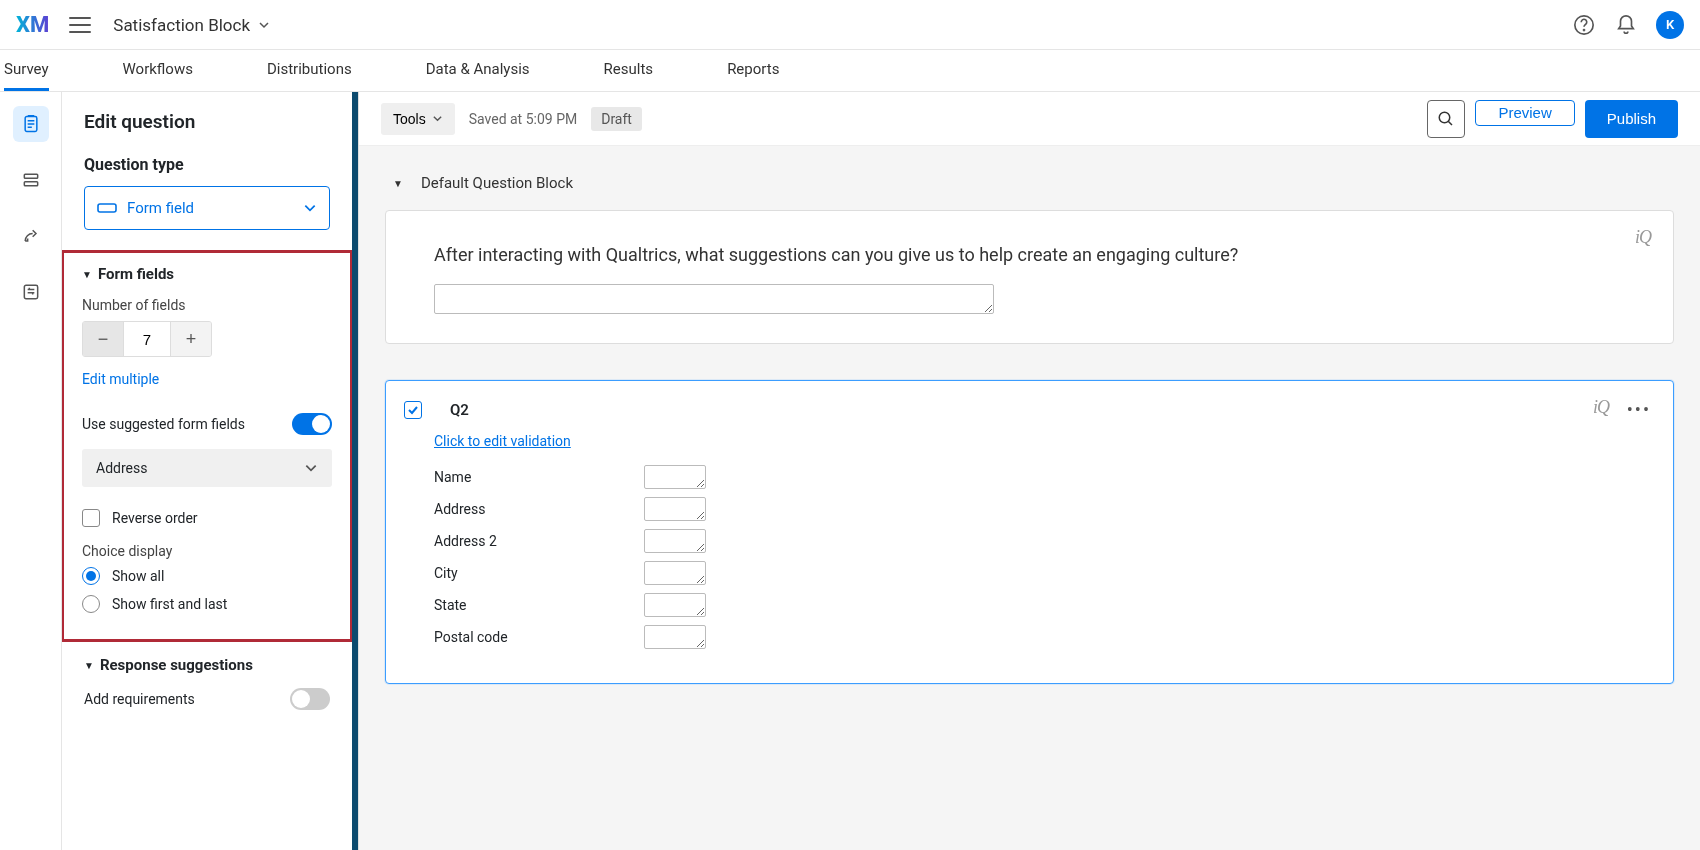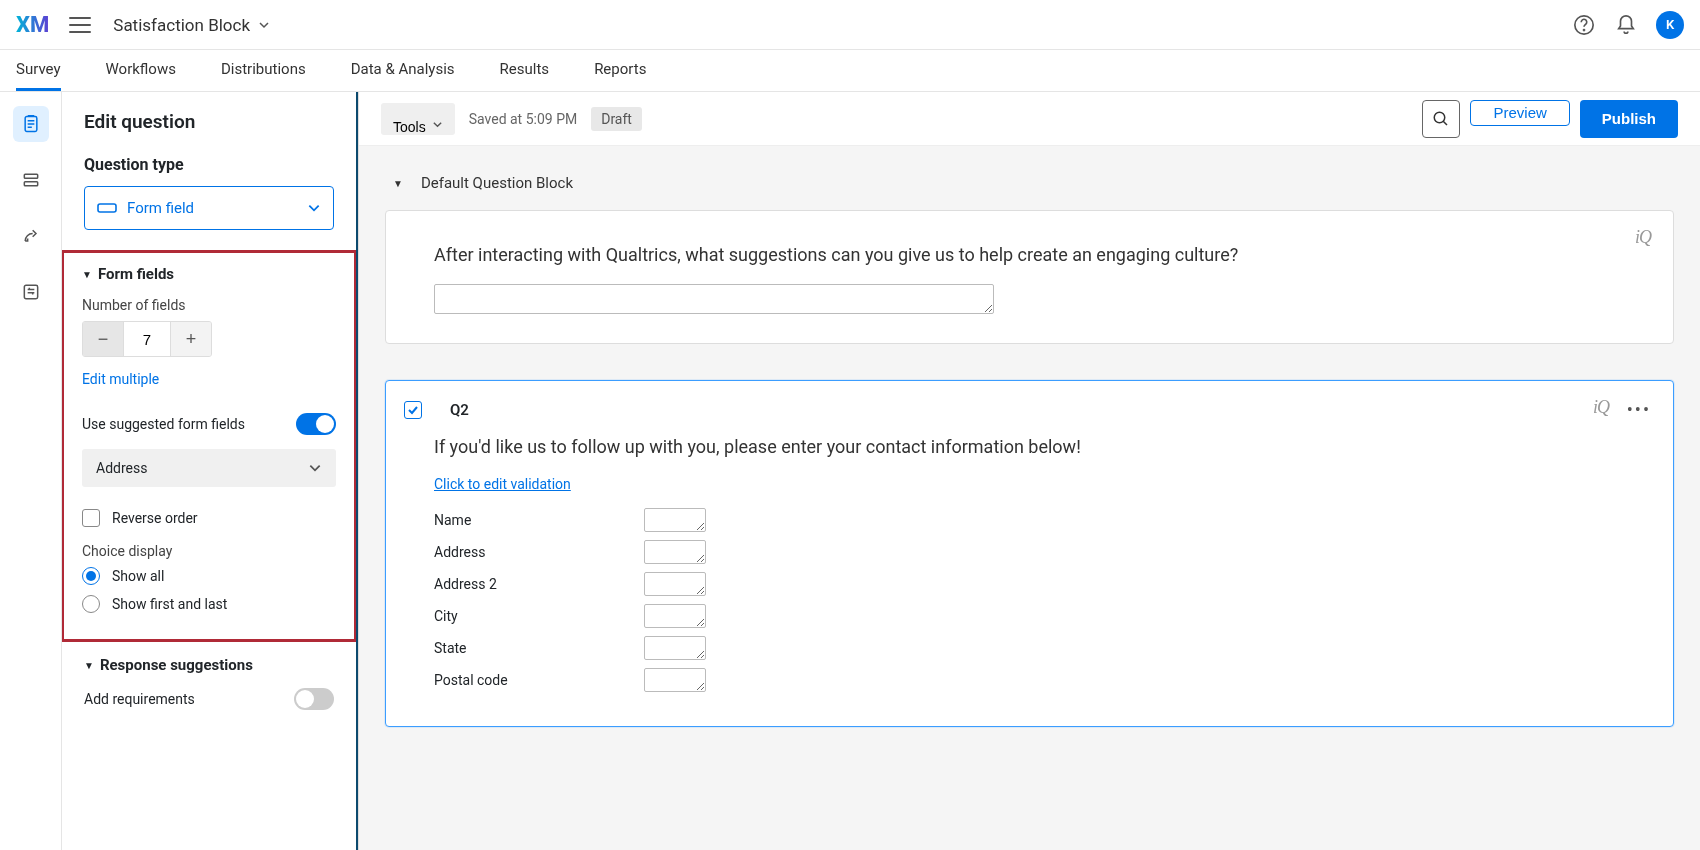--- a/index.html
+++ b/index.html
@@ -9,33 +9,33 @@
 .topbar { display: flex; align-items: center; height: 50px; padding: 0 16px; border-bottom: 1px solid #e5e5e5; }
 .logo { font-weight: 800; font-size: 22px; background: linear-gradient(90deg, #00B4D8 0%, #5D3FD3 100%); -webkit-background-clip: text; -webkit-text-fill-color: transparent; margin-right: 20px; }
 .hamburger { width: 22px; height: 16px; display: flex; flex-direction: column; justify-content: space-between; margin-right: 22px; cursor: pointer; }
 .hamburger span { height: 2px; background: #555; border-radius: 1px; }
 .survey-title { font-size: 17px; color: #333; display: flex; align-items: center; gap: 8px; cursor: pointer; }
 .topbar-right { margin-left: auto; display: flex; align-items: center; gap: 18px; }
 .icon-circle { width: 24px; height: 24px; display: flex; align-items: center; justify-content: center; color: #555; cursor: pointer; }
 .avatar { width: 28px; height: 28px; border-radius: 50%; background: #0073e6; color: #fff; display: flex; align-items: center; justify-content: center; font-size: 13px; font-weight: 600; cursor: pointer; }
 
 
-.navtabs { display: flex; border-bottom: 1px solid #e5e5e5; padding: 0 16px; height: 42px; gap: 45px; }
+.navtabs { display: flex; border-bottom: 1px solid #e5e5e5; padding: 0 4px; height: 42px; gap: 74px; }
 .navtab { display: flex; align-items: center; font-size: 15px; color: #333; cursor: pointer; border-bottom: 3px solid transparent; }
 .navtab.active { border-bottom-color: #0073e6; }
 
 
 .main { display: flex; height: calc(850px - 50px - 42px); }
 .iconrail { width: 62px; border-right: 1px solid #e5e5e5; padding-top: 14px; display: flex; flex-direction: column; align-items: center; gap: 20px; }
 .rail-icon { width: 36px; height: 36px; border-radius: 6px; display: flex; align-items: center; justify-content: center; cursor: pointer; }
 .rail-icon.active { background: #e0f0ff; }
 .rail-icon svg { width: 20px; height: 20px; }
 
 
-.sidebar { width: 296px; border-right: 2px solid #0c4a6e; padding: 18px 0 18px 0; overflow-y: auto; position:relative; }
+.sidebar { width: 296px; border-right: 6px solid #0c4a6e; padding: 18px 0 18px 0; overflow-y: auto; position:relative; }
 .sidebar-inner { padding: 0 22px; }
 .sidebar h2 { font-size: 19px; font-weight: 600; margin-bottom: 22px; }
 .sidebar h3 { font-size: 16px; font-weight: 700; margin-bottom: 12px; }
 .qtype-select { border: 1.5px solid #0073e6; border-radius: 4px; height: 44px; display: flex; align-items: center; padding: 0 12px; color: #0073e6; font-size: 15px; cursor: pointer; margin-bottom: 20px; justify-content: space-between; }
 .qtype-left { display: flex; align-items: center; gap: 10px; }
 
 .highlight-box { border: 3px solid #b02a37; padding: 12px 18px 16px 18px; margin: 0 -1px 14px -1px; }
 .section-header { display: flex; align-items: center; gap: 6px; font-weight: 700; font-size: 15px; margin-bottom: 14px; cursor: pointer; }
 .section-caret { font-size: 10px; }
 .field-label { font-size: 14px; color: #444; margin-bottom: 8px; }
@@ -53,27 +53,27 @@
 .checkbox-row { display: flex; align-items: center; gap: 12px; margin-bottom: 16px; cursor: pointer; }
 .checkbox { width: 18px; height: 18px; border: 1.5px solid #888; border-radius: 3px; }
 .radio-row { display: flex; align-items: center; gap: 12px; margin-bottom: 10px; cursor: pointer; }
 .radio { width: 18px; height: 18px; border: 1.5px solid #888; border-radius: 50%; display:flex;align-items:center;justify-content:center;}
 .radio.checked { border-color: #0073e6; }
 .radio.checked::after { content:''; width:10px; height:10px; background:#0073e6; border-radius:50%;}
 
 
 .canvas { flex: 1; background: #fafafa; display: flex; flex-direction: column; overflow: hidden; }
 .canvas-toolbar { height: 54px; display: flex; align-items: center; padding: 0 22px; gap: 14px; background: #fff; border-bottom: 1px solid #eee;}
-.tools-btn { background: #efefef; border: none; height: 24px; padding: 16px 12px; border-radius: 3px; display: flex; gap: 6px; cursor: pointer; font-size: 14px;}
+.tools-btn { background: #efefef; border: none; height: 24px; padding: 16px 12px; border-radius: 3px; display: flex; align-items: center; gap: 6px; cursor: pointer; font-size: 14px;}
 .saved-text { color: #666; }
 .draft-badge { background: #e8e8e8; padding: 4px 10px; border-radius: 3px; color: #555; font-size: 14px;}
 .canvas-toolbar-right { margin-left: auto; display: flex; gap: 10px; }
 .icon-btn { width: 38px; height: 38px; border: 1.5px solid #666; border-radius: 4px; background: #fff; display:flex;align-items:center;justify-content:center; cursor:pointer;}
 .preview-btn { border: 1.5px solid #0073e6; color: #0073e6; background: #fff; height: 26px; padding: 0 22px; border-radius: 4px; font-size: 15px; cursor: pointer; font-weight: 500;}
-.publish-btn { background: #0073e6; color: #fff; border: none; height: 38px; padding: 0 22px; border-radius: 4px; font-size: 15px; cursor: pointer; font-weight: 700;}
+.publish-btn { background: #0073e6; color: #fff; border: none; height: 38px; padding: 0 22px; border-radius: 4px; font-size: 15px; cursor: pointer; font-weight: 400;}
 
 .canvas-body { flex: 1; padding: 18px 26px; overflow-y: auto; background: #f5f5f5;}
 .block-header { display: flex; align-items: center; gap: 18px; padding: 10px 8px 18px 8px; font-size: 15px; color: #333;}
 .block-caret { font-size: 10px; cursor:pointer;}
 
 .question-card { background: #fff; border: 1px solid #ddd; border-radius: 4px; padding: 30px 48px 26px 48px; margin-bottom: 36px; position: relative;}
 .question-card.selected { border: 1.5px solid #3b9dff; box-shadow: 0 0 0 1px #3b9dff22;}
 .iq-badge { position: absolute; top: 16px; right: 22px; color: #999; font-size: 18px; font-style: italic; font-family: Georgia, serif; letter-spacing: -1px;}
 .more-icon { position: absolute; top: 18px; right: 58px; color: #555; cursor: pointer; font-size: 18px; letter-spacing: 2px; display:none;}
 .question-card.selected .more-icon { display: block; right: 22px;}
@@ -270,21 +270,20 @@
 
       <div class="question-card selected">
         <div class="q-check">
           <svg viewBox="0 0 12 12" fill="none" stroke-width="2">
               <path d="M2 6l3 3 5-6"></path>
             </svg>
         </div>
         <div class="q-label">Q2</div>
         <div class="iq-badge">iQ</div>
         <div class="more-icon">•••</div>
-        <div class="q-text">If you'd like us to follow up with you, please enter your contact information below!</div>
         <span class="validation-link">Click to edit validation</span>
         <div class="form-row">
             <label>Name</label>
             <textarea style=""></textarea>
           </div>
         <div class="form-row">
             <label>Address</label>
             <textarea style=""></textarea>
           </div>
         <div class="form-row">

